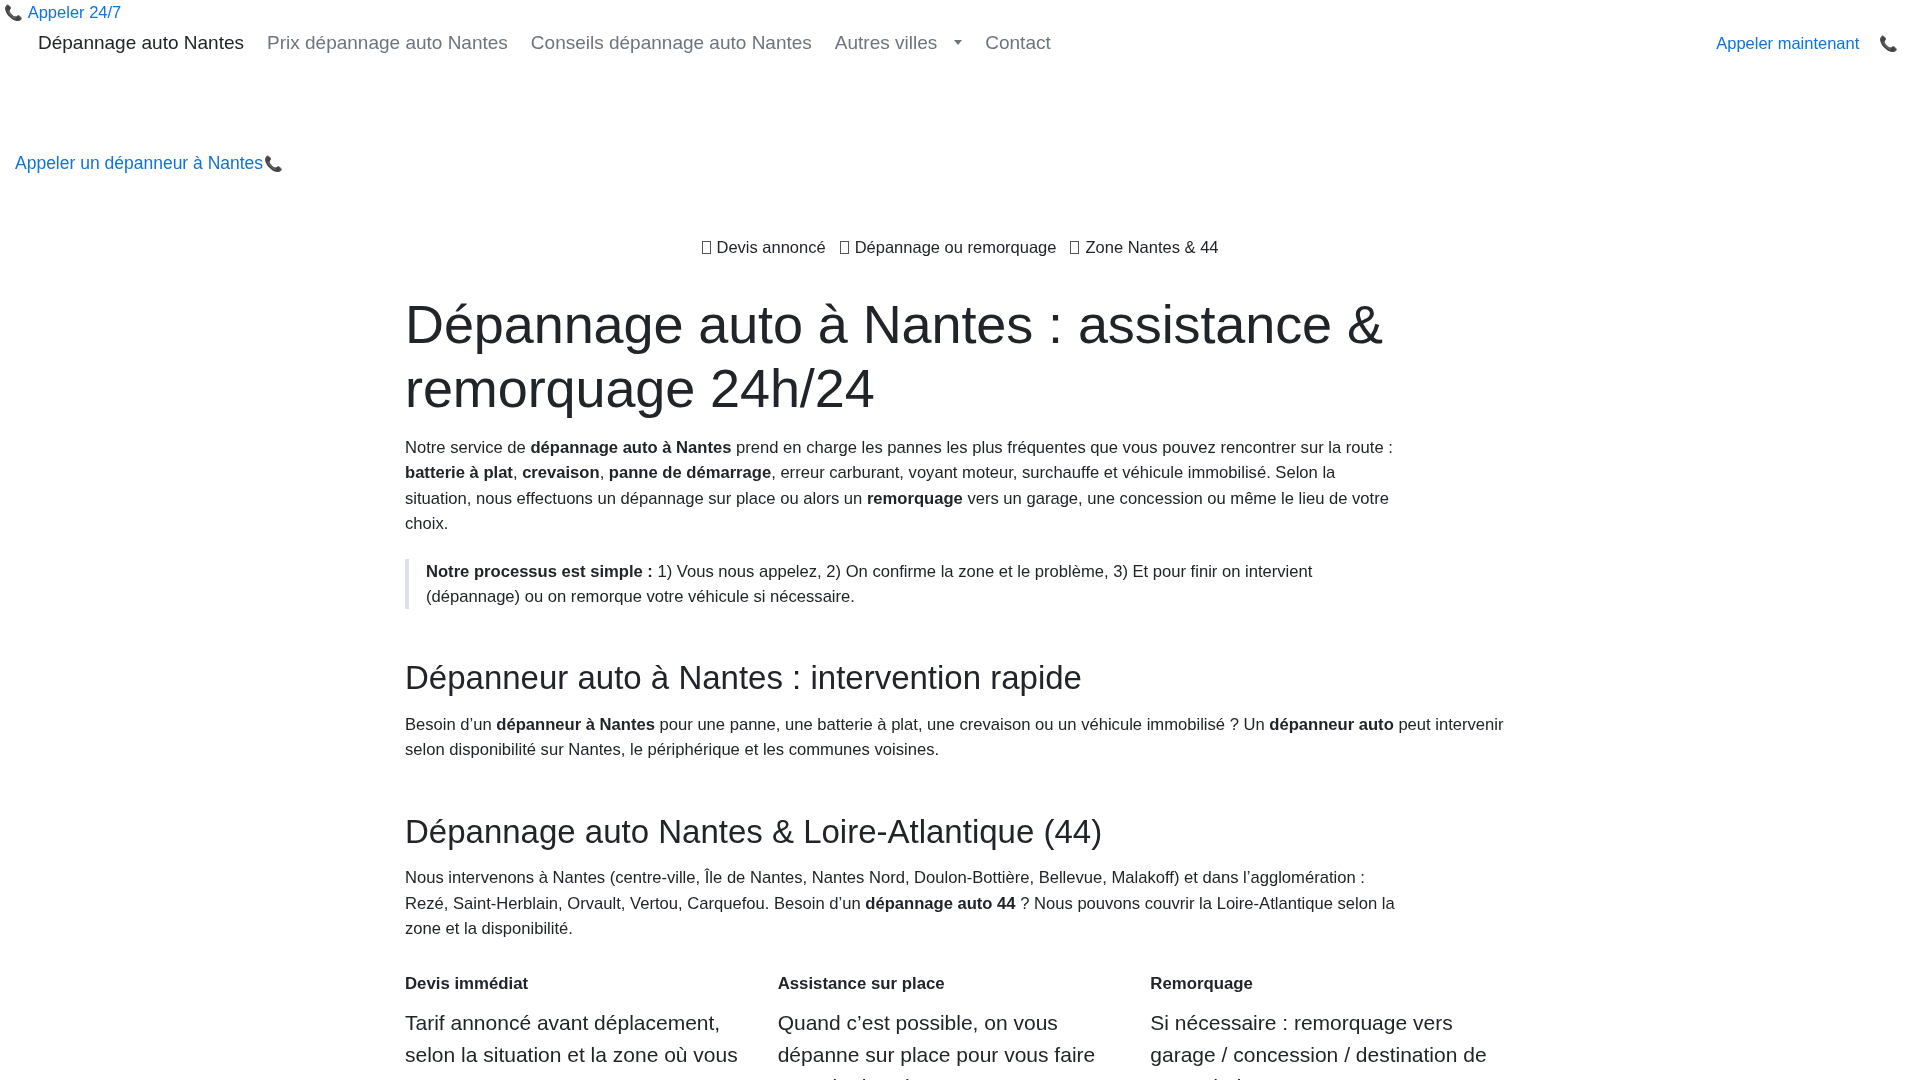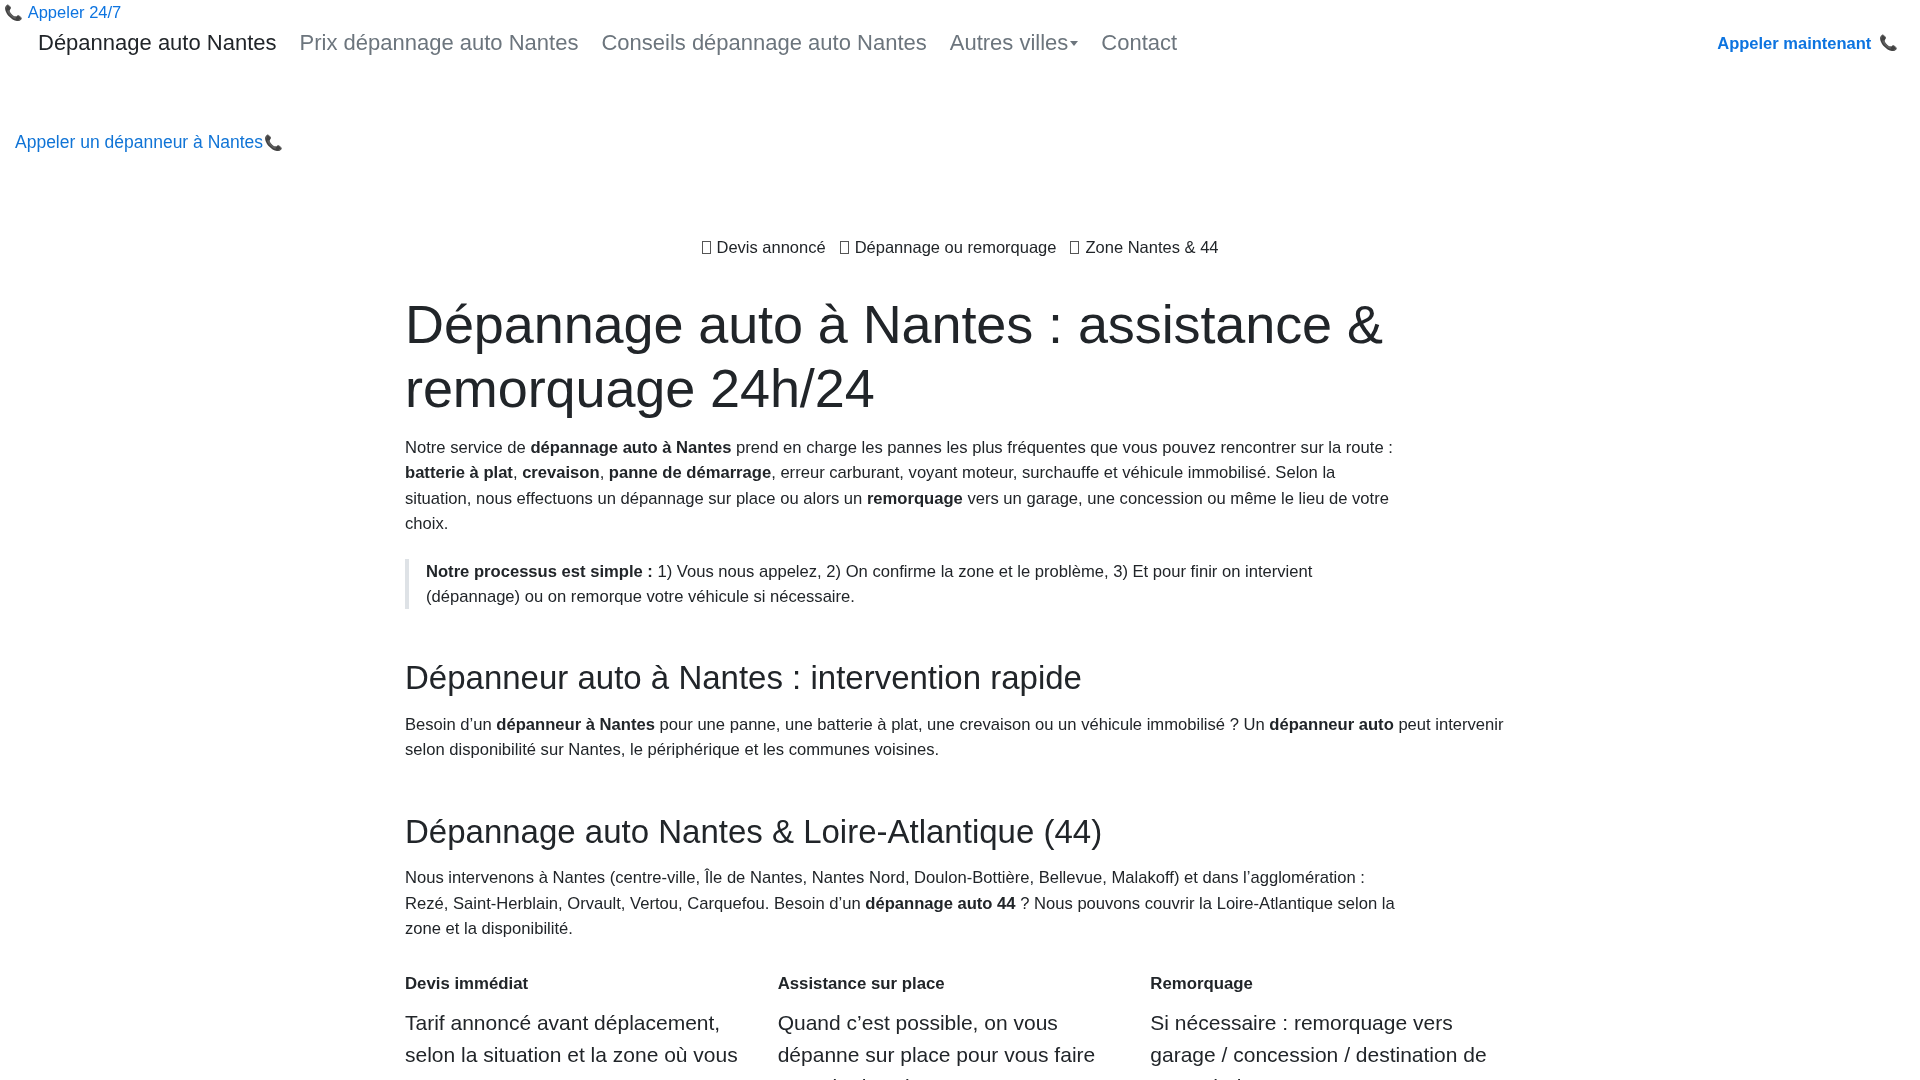--- a/index.html
+++ b/index.html
@@ -56,60 +56,59 @@
   }
   .nav-links {
     display: flex;
     align-items: center;
     gap: 23px;
     list-style: none;
     margin: 0;
     padding: 0;
   }
   .nav-link {
-    font-size: 22px;
+    font-size: 19px;
     color: #6c757d;
     text-decoration: none;
     white-space: nowrap;
     line-height: 1;
   }
   .nav-link.active { color: #212529; }
-  .nav-link.has-caret { display: inline-flex; align-items: center; gap: 2px; }
+  .nav-link.has-caret { display: inline-flex; align-items: center; gap: 17px; }
   .caret {
     width: 0; height: 0;
     border-left: 4.5px solid transparent;
     border-right: 4.5px solid transparent;
     border-top: 5px solid #6c757d;
     display: inline-block;
   }
   .nav-cta {
     position: absolute;
     right: 22px;
     top: 50%;
     transform: translateY(-50%);
     display: inline-flex;
-    align-items: flex-start;
-    gap: 8px;
+    align-items: flex-end;
+    gap: 20px;
     color: #0d74e0;
     font-size: 16.5px;
     text-decoration: none;
     white-space: nowrap;
-    font-weight: bold;
   }
   .nav-cta .glyph { font-size: 15px; }
 
   
   .hero {
     height: 160px;
     position: relative;
   }
   .hero-cta {
     position: absolute;
     left: 15px;
-    top: 71px;
+    top: 92px;
     display: inline-flex;
     align-items: center;
     color: #1074d6;
     font-size: 17.5px;
     text-decoration: none;
     white-space: nowrap;
   }
   .hero-cta .glyph { font-size: 15px; margin-left: 1px; }
 
   

